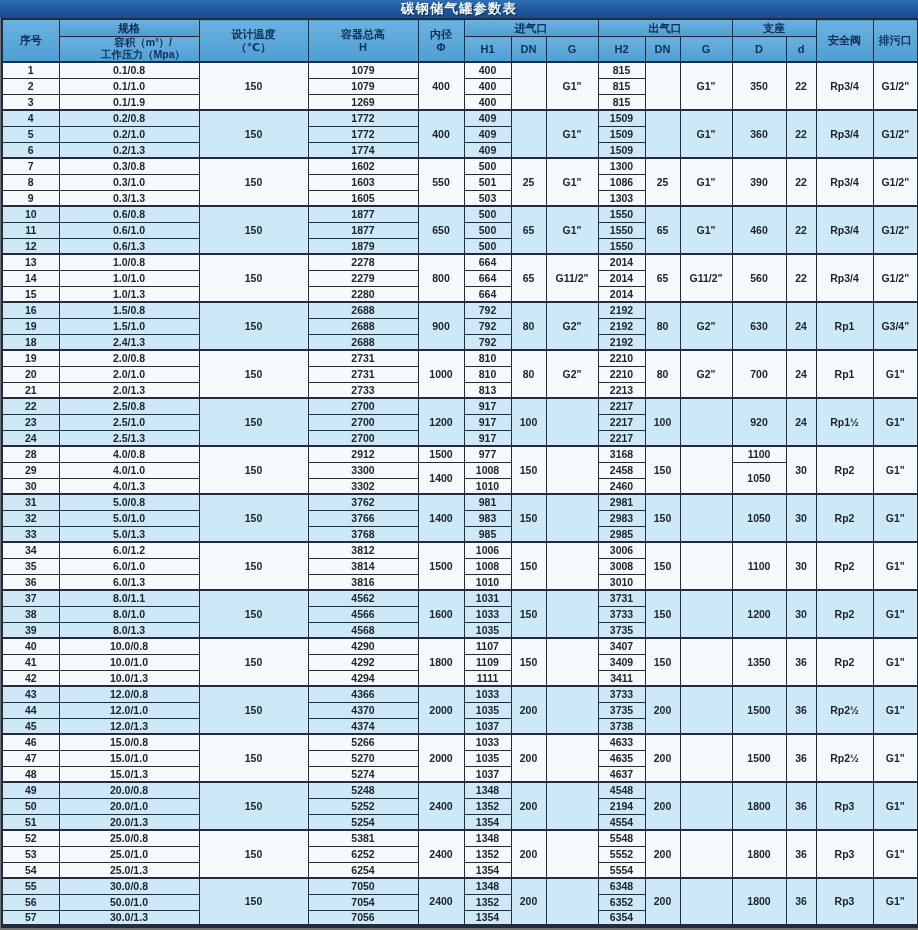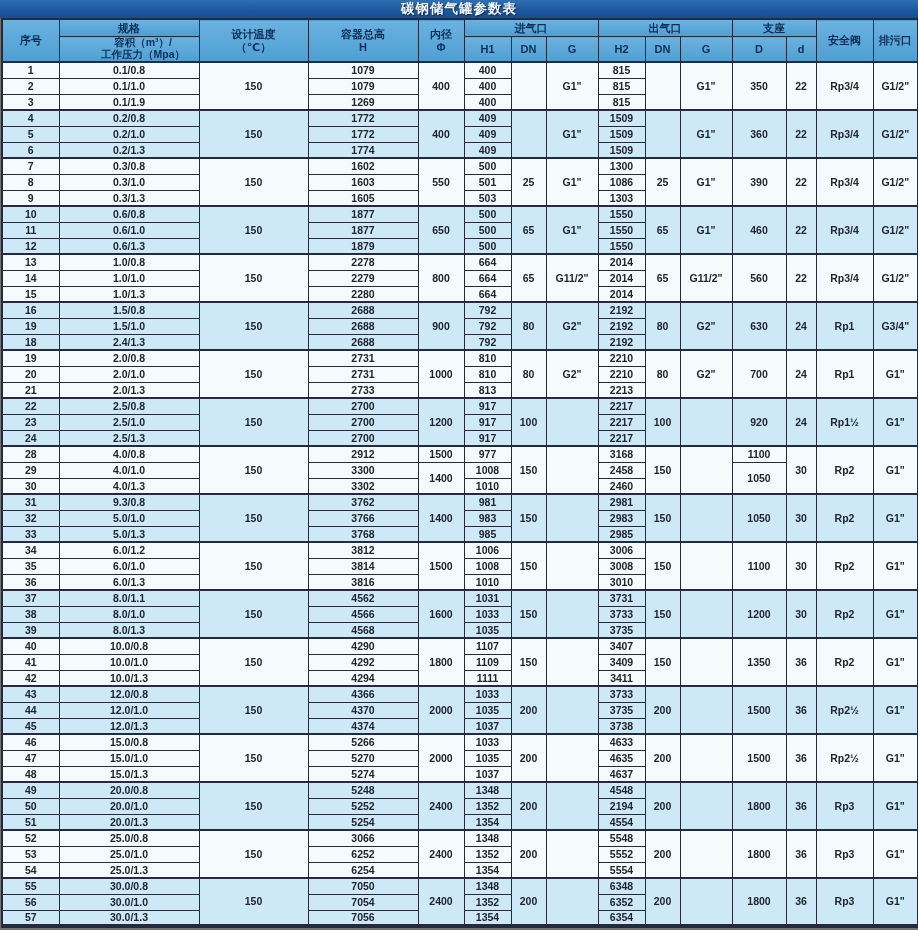--- a/index.html
+++ b/index.html
@@ -373,21 +373,21 @@
         </tr>
         <tr class="white">
           <td>30</td>
           <td>4.0/1.3</td>
           <td>3302</td>
           <td>1010</td>
           <td>2460</td>
         </tr>
         <tr class="blue gs">
           <td>31</td>
-          <td>9.3/0.8</td>
+          <td>5.0/0.8</td>
           <td rowspan="3">150</td>
           <td>3762</td>
           <td rowspan="3">1400</td>
           <td>981</td>
           <td rowspan="3">150</td>
           <td rowspan="3"></td>
           <td>2981</td>
           <td rowspan="3">150</td>
           <td rowspan="3"></td>
           <td rowspan="3">1050</td>
@@ -592,21 +592,21 @@
           <td>51</td>
           <td>20.0/1.3</td>
           <td>5254</td>
           <td>1354</td>
           <td>4554</td>
         </tr>
         <tr class="white gs">
           <td>52</td>
           <td>25.0/0.8</td>
           <td rowspan="3">150</td>
-          <td>3066</td>
+          <td>5381</td>
           <td rowspan="3">2400</td>
           <td>1348</td>
           <td rowspan="3">200</td>
           <td rowspan="3"></td>
           <td>5548</td>
           <td rowspan="3">200</td>
           <td rowspan="3"></td>
           <td rowspan="3">1800</td>
           <td rowspan="3">36</td>
           <td rowspan="3">Rp3</td>
@@ -638,21 +638,21 @@
           <td>6348</td>
           <td rowspan="3">200</td>
           <td rowspan="3"></td>
           <td rowspan="3">1800</td>
           <td rowspan="3">36</td>
           <td rowspan="3">Rp3</td>
           <td rowspan="3">G1"</td>
         </tr>
         <tr class="blue">
           <td>56</td>
-          <td>30.0/1.0</td>
+          <td>50.0/1.0</td>
           <td>7054</td>
           <td>1352</td>
           <td>6352</td>
         </tr>
         <tr class="blue">
           <td>57</td>
           <td>30.0/1.3</td>
           <td>7056</td>
           <td>1354</td>
           <td>6354</td>

